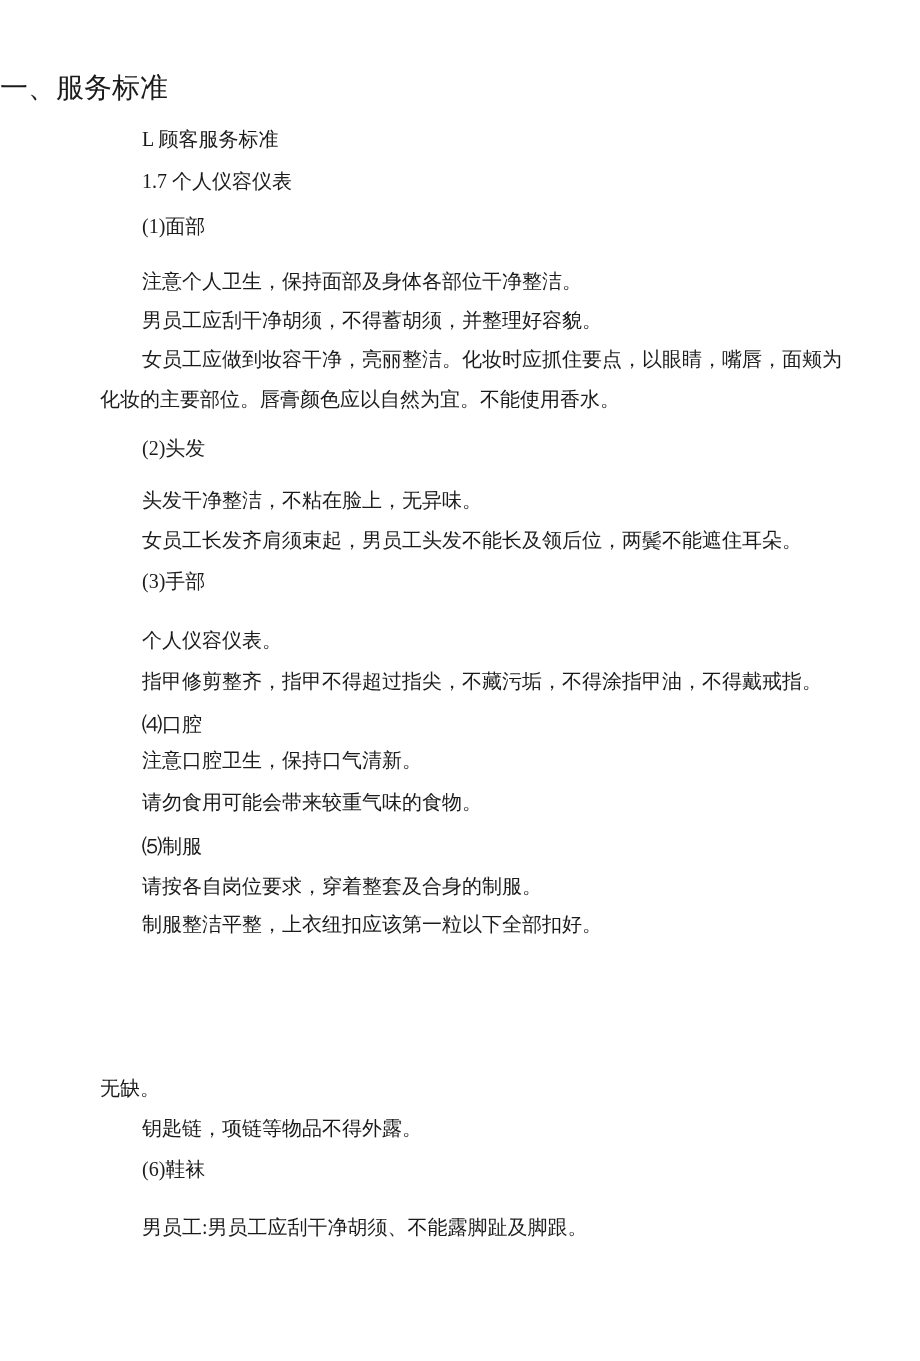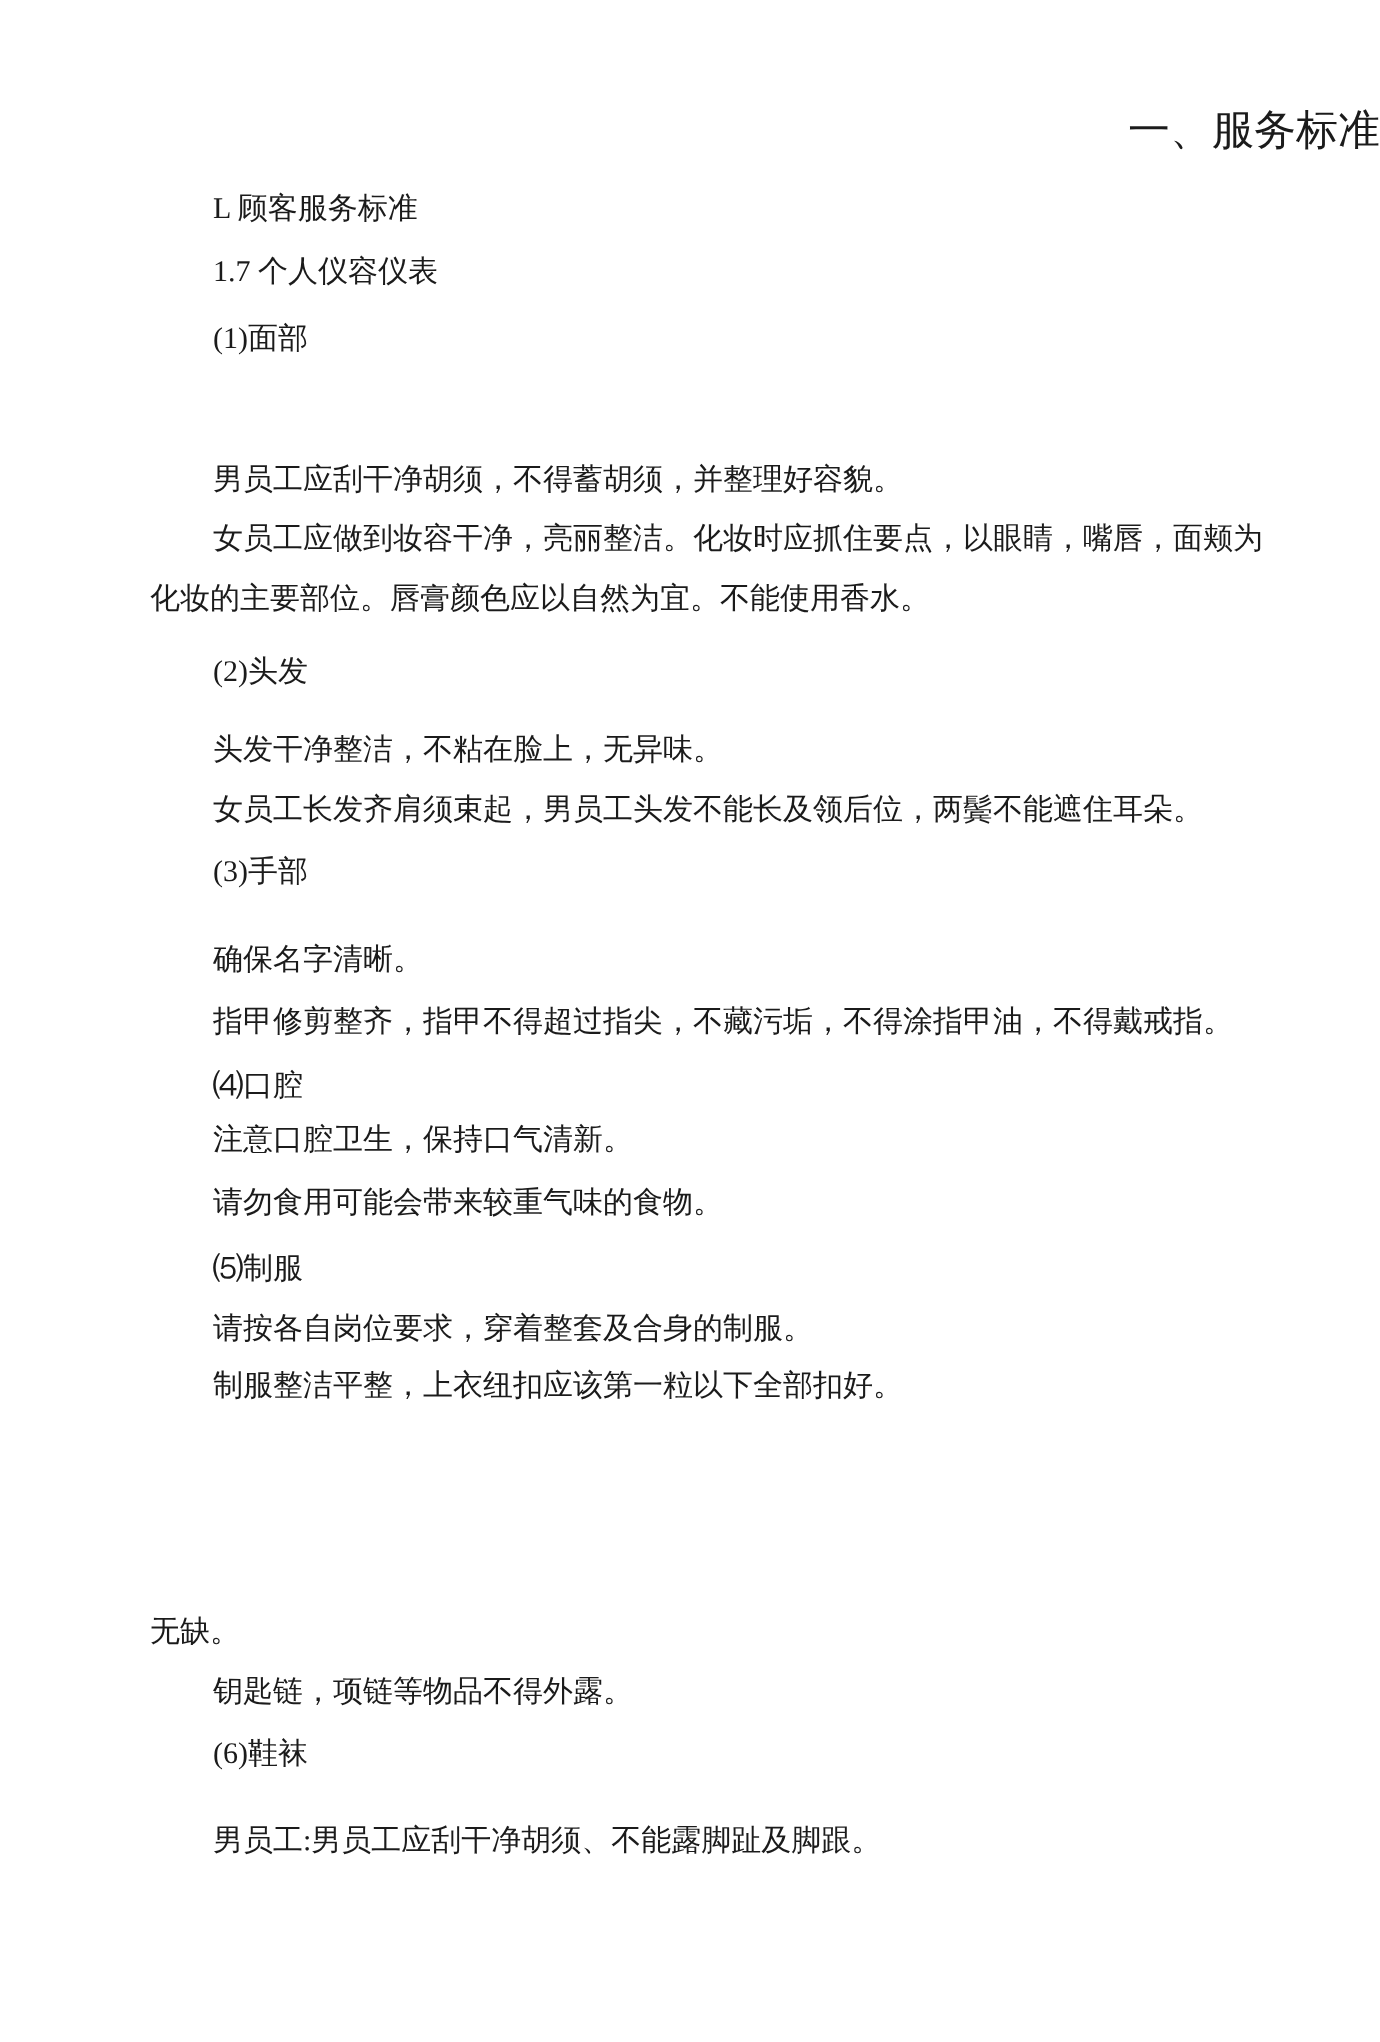--- a/index.html
+++ b/index.html
@@ -10,21 +10,21 @@
     background:#ffffff;
     font-family:"Liberation Serif","DejaVu Serif",serif;
     color:#1b1b1b;
     overflow:hidden;
   }
   .doc-title{
     position:absolute;
     top:72px;
     left:0;
     width:100%;
-    text-align:right;
+    text-align:left;
     font-size:28px;
     line-height:32px;
     font-weight:400;
     white-space:nowrap;
   }
   .line{
     position:absolute;
     left:142px;
     font-size:20px;
     line-height:21px;
@@ -36,28 +36,29 @@
 </head>
 <body>
 
 <div class="page">
 
   <div class="doc-title">一、服务标准</div>
 
   <div class="line" style="top:129px">L 顾客服务标准</div>
   <div class="line" style="top:171px">1.7 个人仪容仪表</div>
   <div class="line" style="top:216px">(1)面部</div>
+  <div class="line" style="top:271px">注意个人卫生，保持面部及身体各部位干净整洁。</div>
   <div class="line" style="top:310px">男员工应刮干净胡须，不得蓄胡须，并整理好容貌。</div>
   <div class="line flush" style="top:389px">化妆的主要部位。唇膏颜色应以自然为宜。不能使用香水。</div>
   <div class="line" style="top:349px">女员工应做到妆容干净，亮丽整洁。化妆时应抓住要点，以眼睛，嘴唇，面颊为</div>
   <div class="line" style="top:438px">(2)头发</div>
   <div class="line" style="top:490px">头发干净整洁，不粘在脸上，无异味。</div>
   <div class="line" style="top:530px">女员工长发齐肩须束起，男员工头发不能长及领后位，两鬓不能遮住耳朵。</div>
   <div class="line" style="top:571px">(3)手部</div>
-  <div class="line" style="top:630px">确保名字清晰。</div>
+  <div class="line" style="top:630px">个人仪容仪表。</div>
   <div class="line" style="top:671px">指甲修剪整齐，指甲不得超过指尖，不藏污垢，不得涂指甲油，不得戴戒指。</div>
   <div class="line" style="top:714px">⑷口腔</div>
   <div class="line" style="top:750px">注意口腔卫生，保持口气清新。</div>
   <div class="line" style="top:792px">请勿食用可能会带来较重气味的食物。</div>
   <div class="line" style="top:836px">⑸制服</div>
   <div class="line" style="top:876px">请按各自岗位要求，穿着整套及合身的制服。</div>
   <div class="line" style="top:914px">制服整洁平整，上衣纽扣应该第一粒以下全部扣好。</div>
   <div class="line flush" style="top:1078px">无缺。</div>
   <div class="line" style="top:1118px">钥匙链，项链等物品不得外露。</div>
   <div class="line" style="top:1159px">(6)鞋袜</div>

